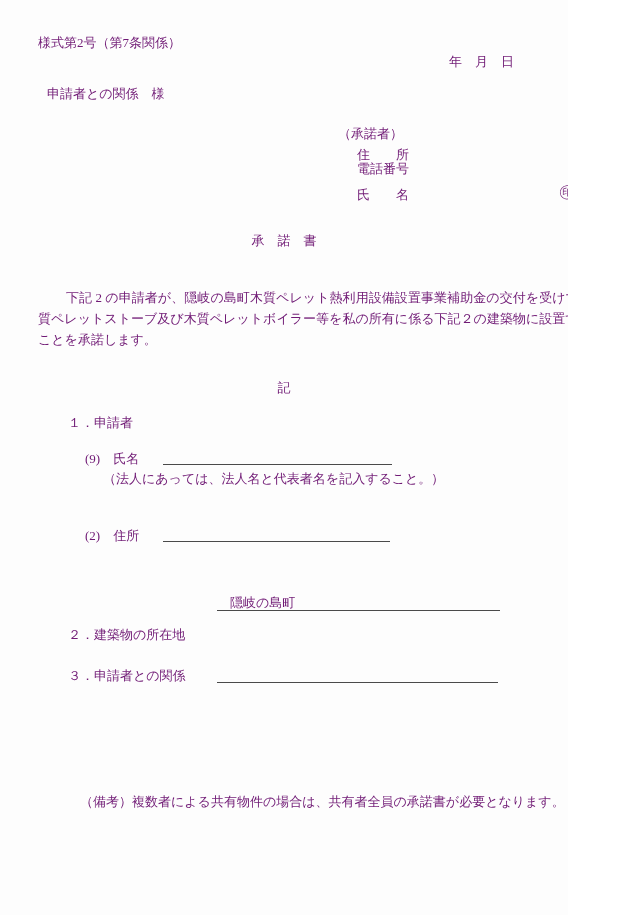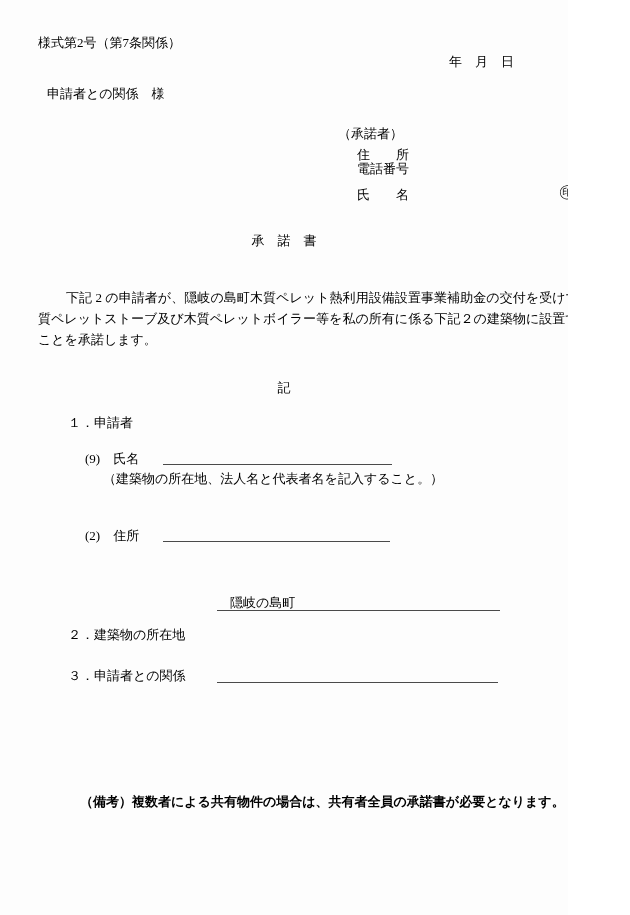--- a/index.html
+++ b/index.html
@@ -6,21 +6,21 @@
     margin: 0;
     padding: 0;
     background: #ffffff;
   }
   .page {
     position: relative;
     width: 568px;
     height: 915px;
     background: #fdfdfd;
     font-family: "Liberation Serif", "DejaVu Serif", serif;
-    color: #000000;
+    color: #701a75;
     font-size: 13px;
     overflow: hidden;
   }
   .abs { position: absolute; white-space: nowrap; }
 
   .form-number   { left: 38px;  top: 34px; }
   .date-line     { right: 54px; top: 53px; }
   .addressee     { left: 47px;  top: 85px; }
 
   .consenter-heading { left: 338px; top: 125px; }
@@ -52,21 +52,21 @@
     border-bottom: 1px solid #4a4a4a;
     height: 16px;
     text-decoration: underline;
   }
   .line-sub1  { left: 163px; top: 448px; width: 229px; }
   .line-sub2  { left: 163px; top: 525px; width: 227px; }
   .line-item2 { left: 217px; top: 594px; width: 283px; }
   .line-item3 { left: 217px; top: 666px; width: 281px; }
   .fill-value { display: inline-block; padding-left: 13px; }
 
-  .remark { left: 80px; top: 793px; font-weight: bold; }
+  .remark { left: 80px; top: 793px; }
 </style>
 </head>
 <body>
 
 <div class="page">
 
   <div class="abs form-number">様式第2号（第7条関係）</div>
   <div class="abs date-line">年　月　日</div>
   <div class="abs addressee">申請者との関係　様</div>
 
@@ -81,21 +81,21 @@
   <div class="abs body-par">下記 2 の申請者が、隠岐の島町木質ペレット熱利用設備設置事業補助金の交付を受けて木質ペレットストーブ及び木質ペレットボイラー等を私の所有に係る下記２の建築物に設置することを承諾します。</div>
 
   <div class="abs ki">記</div>
 
   <div class="abs item1-label">１．申請者</div>
 
   <div class="abs sub1-label">(9)　氏名</div>
   <div class="abs fill-line line-sub1">
     <span class="fill-value"></span>
   </div>
-  <div class="abs sub1-note">（建築物の所在地、法人名と代表者名を記入すること。）</div>
+  <div class="abs sub1-note">（法人にあっては、法人名と代表者名を記入すること。）</div>
 
   <div class="abs sub2-label">(2)　住所</div>
   <div class="abs fill-line line-sub2">
     <span class="fill-value"></span>
   </div>
 
   <div class="abs item2-label">２．建築物の所在地</div>
   <div class="abs fill-line line-item2">
     <span class="fill-value">隠岐の島町</span>
   </div>

